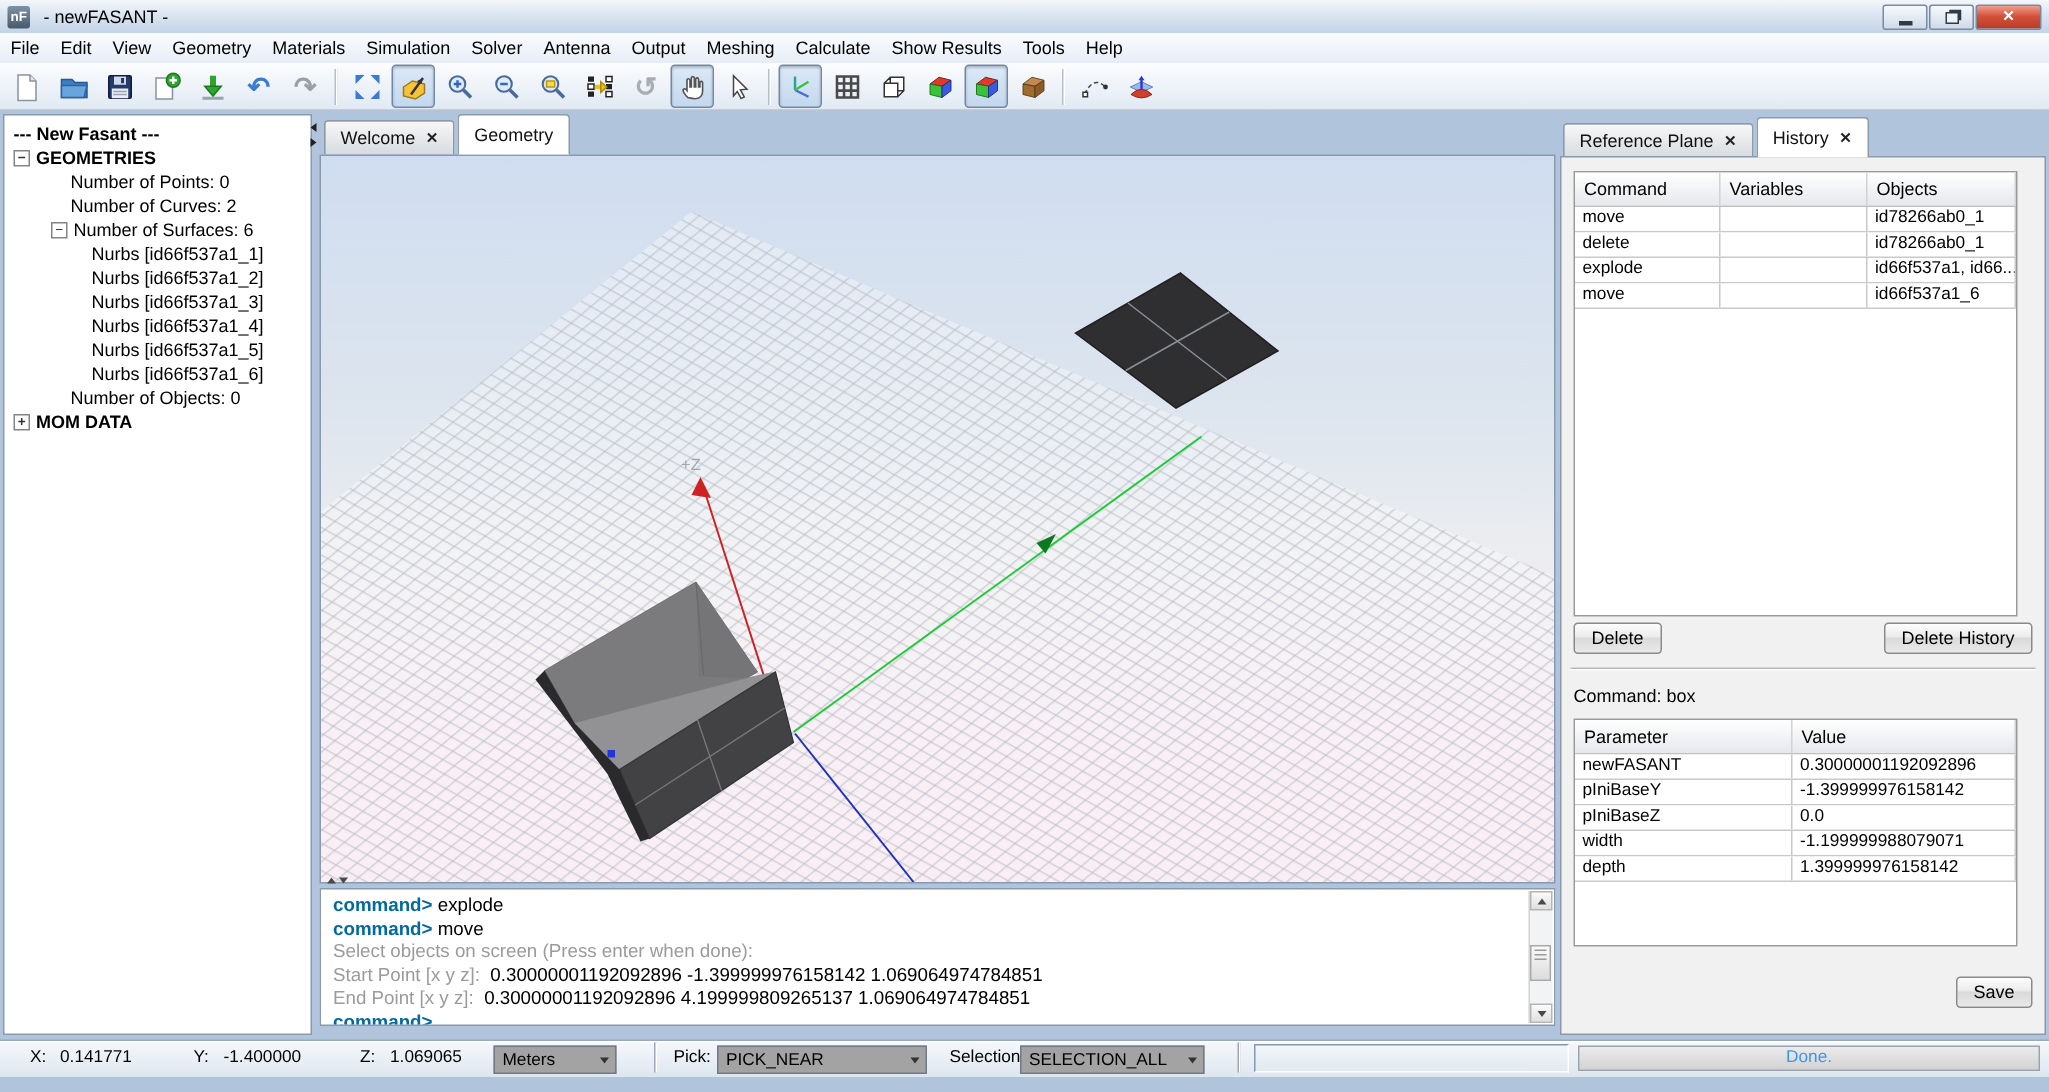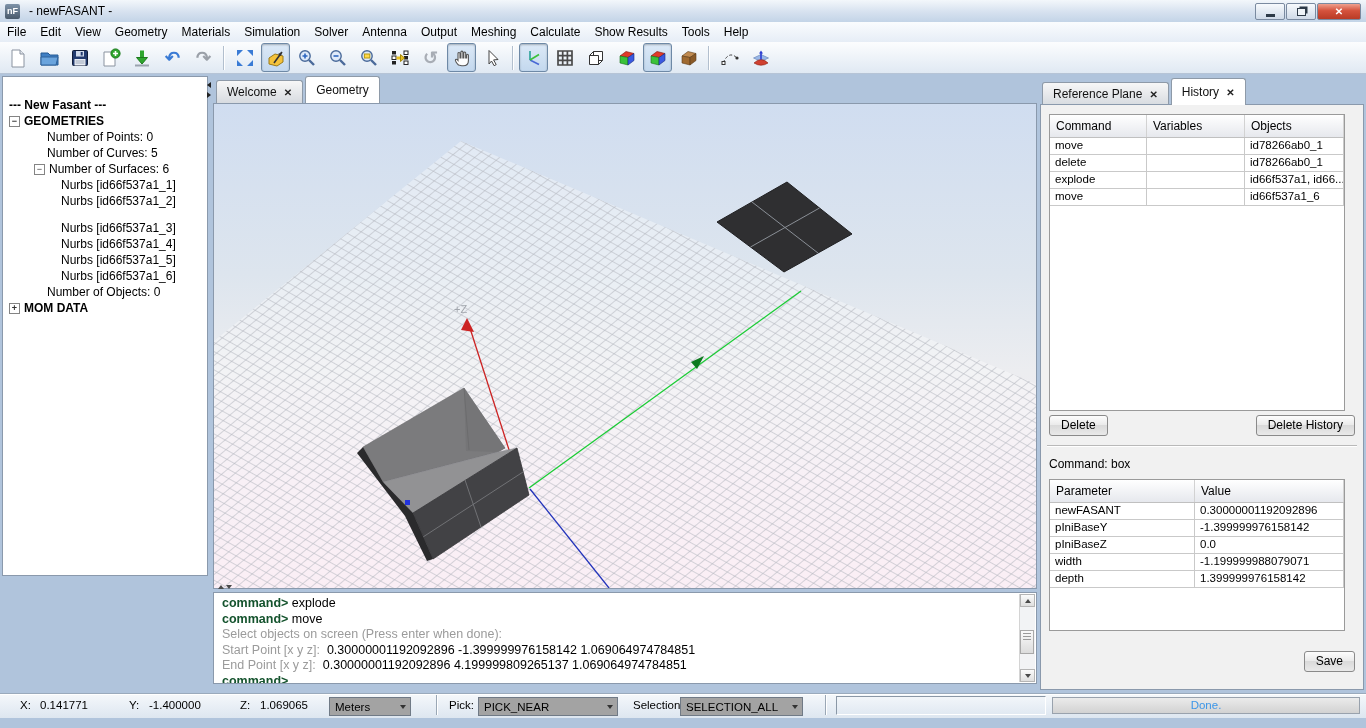--- a/index.html
+++ b/index.html
@@ -25,43 +25,43 @@
   .menu-item{padding:10px 7px;cursor:default;}
   
   #toolbar{left:0;top:42px;width:1366px;height:32px;background:linear-gradient(#fcfdfe,#e0e9f3);
            border-bottom:1px solid #b6c4d6;display:flex;align-items:center;padding-left:2px;box-sizing:border-box;}
   .tbtn{width:27px;height:27px;margin:0 1px;border:1px solid transparent;border-radius:3px;
         display:flex;align-items:center;justify-content:center;}
   .tbtn.pressed{border:1px solid #6e89a6;background:linear-gradient(#dce9f7,#c3d8ee);box-shadow:inset 0 1px 2px rgba(0,0,0,.25);}
   .tsep{width:1px;height:24px;background:#b2bfce;border-right:1px solid #fff;margin:0 4px;}
   .uglyph{font-size:18px;line-height:18px;font-weight:bold;}
   
-  #leftpanel{left:2px;top:76px;width:206px;height:500px;background:#fff;border:1px solid #8a99ac;
-             box-sizing:border-box;overflow:hidden;padding-top:20px;font-size:12px;}
+  #leftpanel{left:2px;top:76px;width:206px;height:614px;background:#fff;border:1px solid #8a99ac;
+             box-sizing:border-box;overflow:hidden;padding-top:4px;font-size:12px;}
   .trow{display:flex;align-items:center;height:16px;white-space:nowrap;}
   .trow.b{font-weight:bold;}
   .expbox{display:inline-block;width:9px;height:9px;border:1px solid #848484;background:#fff;
           font-size:9px;line-height:8px;text-align:center;color:#333;margin-right:4px;flex:none;}
   .tab-scroll{position:absolute;left:206px;top:80px;width:8px;height:26px;}
   .tri-l{width:0;height:0;border-top:3px solid transparent;border-bottom:3px solid transparent;border-right:4px solid #222;margin:2px 0 4px 1px;}
   .tri-r{width:0;height:0;border-top:3px solid transparent;border-bottom:3px solid transparent;border-left:4px solid #222;margin-left:1px;}
   
   .tabstrip{height:27px;display:flex;align-items:flex-end;}
   .tab{position:relative;display:inline-flex;align-items:center;gap:7px;padding:0 10px;font-size:12px;height:22px;
        border:1px solid #8e9aa8;border-bottom:none;border-radius:3px 3px 0 0;
        background:linear-gradient(#f7f7f7,#d7dbe0);margin-right:2px;color:#111;}
   .tab.active{background:#fff;height:26px;z-index:3;}
   .tab .x{font-size:10px;font-weight:bold;color:#222;}
   
   #viewport{left:213px;top:103px;width:824px;height:486px;border:1px solid #8a99ac;box-sizing:border-box;
             background:linear-gradient(180deg,#d0ddf0 0%,#dde5ee 35%,#ecedf0 55%,#f4e9f1 78%,#f8e5f0 100%);}
   
   #console{left:213px;top:592px;width:824px;height:92px;background:#fff;border:1px solid #8a99ac;
            box-sizing:border-box;font-size:12.5px;line-height:15.5px;padding:3px 20px 3px 8px;overflow:hidden;}
-  .cprompt{color:#14532d;font-weight:bold;}
+  .cprompt{color:#0369a1;font-weight:bold;}
   .cgray{color:#9b9b9b;}
   .cval{color:#000;}
   #consb{position:absolute;right:1px;top:1px;width:15px;height:88px;background:#f2f3f5;border-left:1px solid #d4d4d4;}
   .sbbtn{width:15px;height:13px;background:linear-gradient(#fbfbfb,#dfdfdf);border:1px solid #b5b5b5;box-sizing:border-box;
          display:flex;align-items:center;justify-content:center;}
   .sbtri-u{width:0;height:0;border-left:3px solid transparent;border-right:3px solid transparent;border-bottom:4px solid #4a4a4a;}
   .sbtri-d{width:0;height:0;border-left:3px solid transparent;border-right:3px solid transparent;border-top:4px solid #4a4a4a;}
   #conthumb{position:absolute;top:36px;left:0;width:14px;height:24px;border:1px solid #a8a8a8;
             background:linear-gradient(#fafafa,#dcdcdc);box-sizing:border-box;}
   #conthumb i{display:block;height:1px;background:#9a9a9a;margin:2px 2px 0 2px;}
@@ -292,33 +292,33 @@
       <span>--- New Fasant ---</span>
     </div>
   <div class="trow b" style="padding-left:6px;">
       <span class="expbox">−</span>
       <span>GEOMETRIES</span>
     </div>
   <div class="trow" style="padding-left:44px;">
       <span>Number of Points: 0</span>
     </div>
   <div class="trow" style="padding-left:44px;">
-      <span>Number of Curves: 5</span>
+      <span>Number of Curves: 2</span>
     </div>
   <div class="trow" style="padding-left:31px;">
       <span class="expbox">−</span>
       <span>Number of Surfaces: 6</span>
     </div>
   <div class="trow" style="padding-left:58px;">
       <span>Nurbs [id66f537a1_1]</span>
     </div>
   <div class="trow" style="padding-left:58px;">
       <span>Nurbs [id66f537a1_2]</span>
     </div>
-  <div class="trow" style="padding-left:58px;margin-top:11px;">
+  <div class="trow" style="padding-left:58px;">
       <span>Nurbs [id66f537a1_3]</span>
     </div>
   <div class="trow" style="padding-left:58px;">
       <span>Nurbs [id66f537a1_4]</span>
     </div>
   <div class="trow" style="padding-left:58px;">
       <span>Nurbs [id66f537a1_5]</span>
     </div>
   <div class="trow" style="padding-left:58px;">
       <span>Nurbs [id66f537a1_6]</span>

